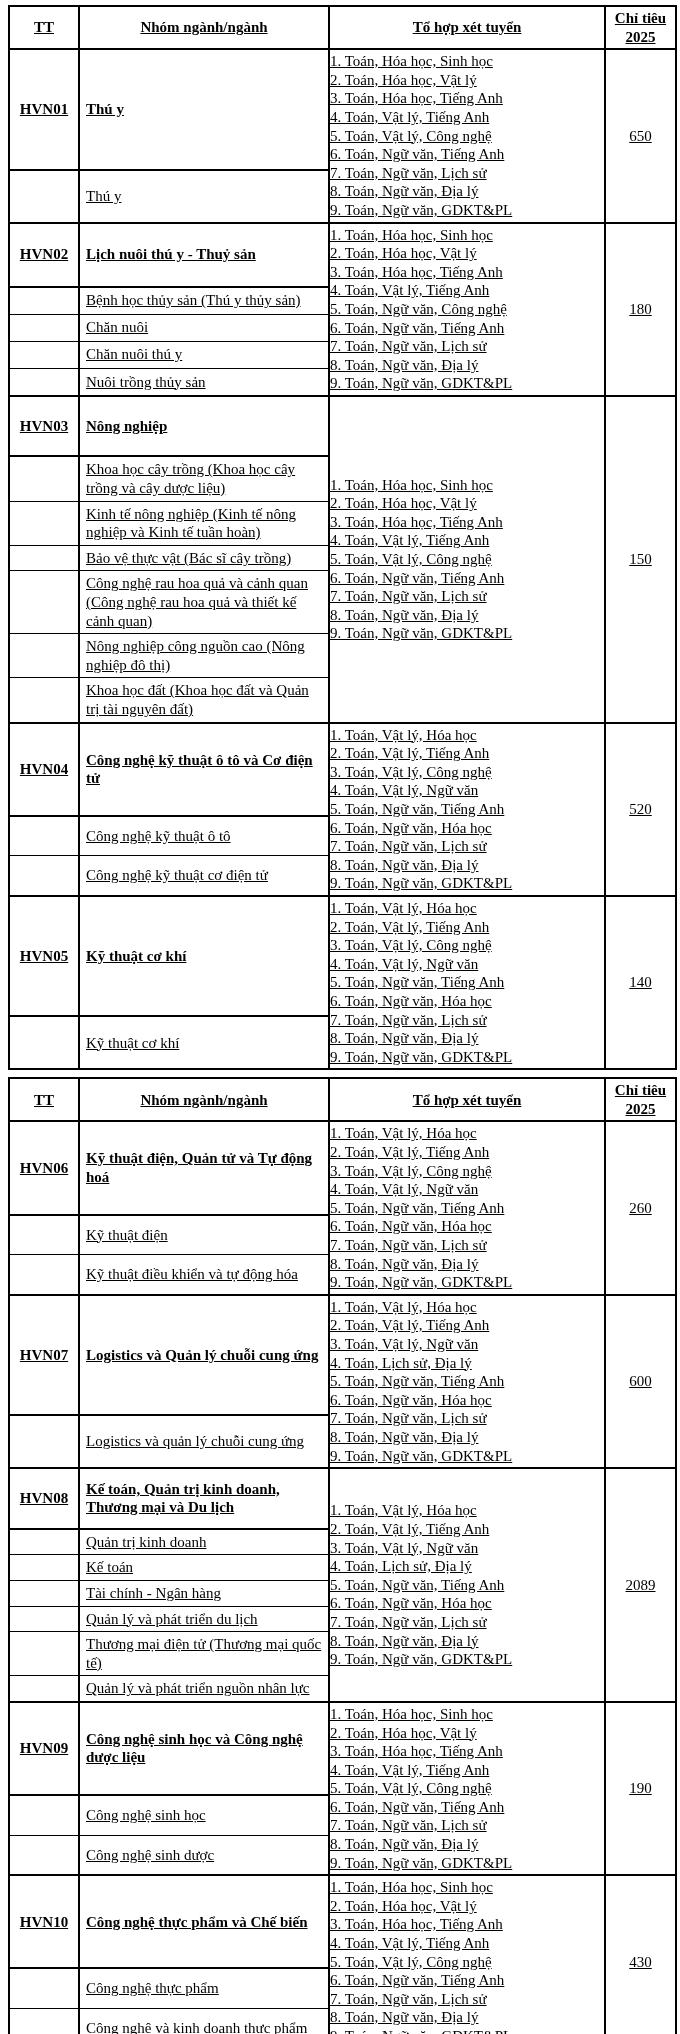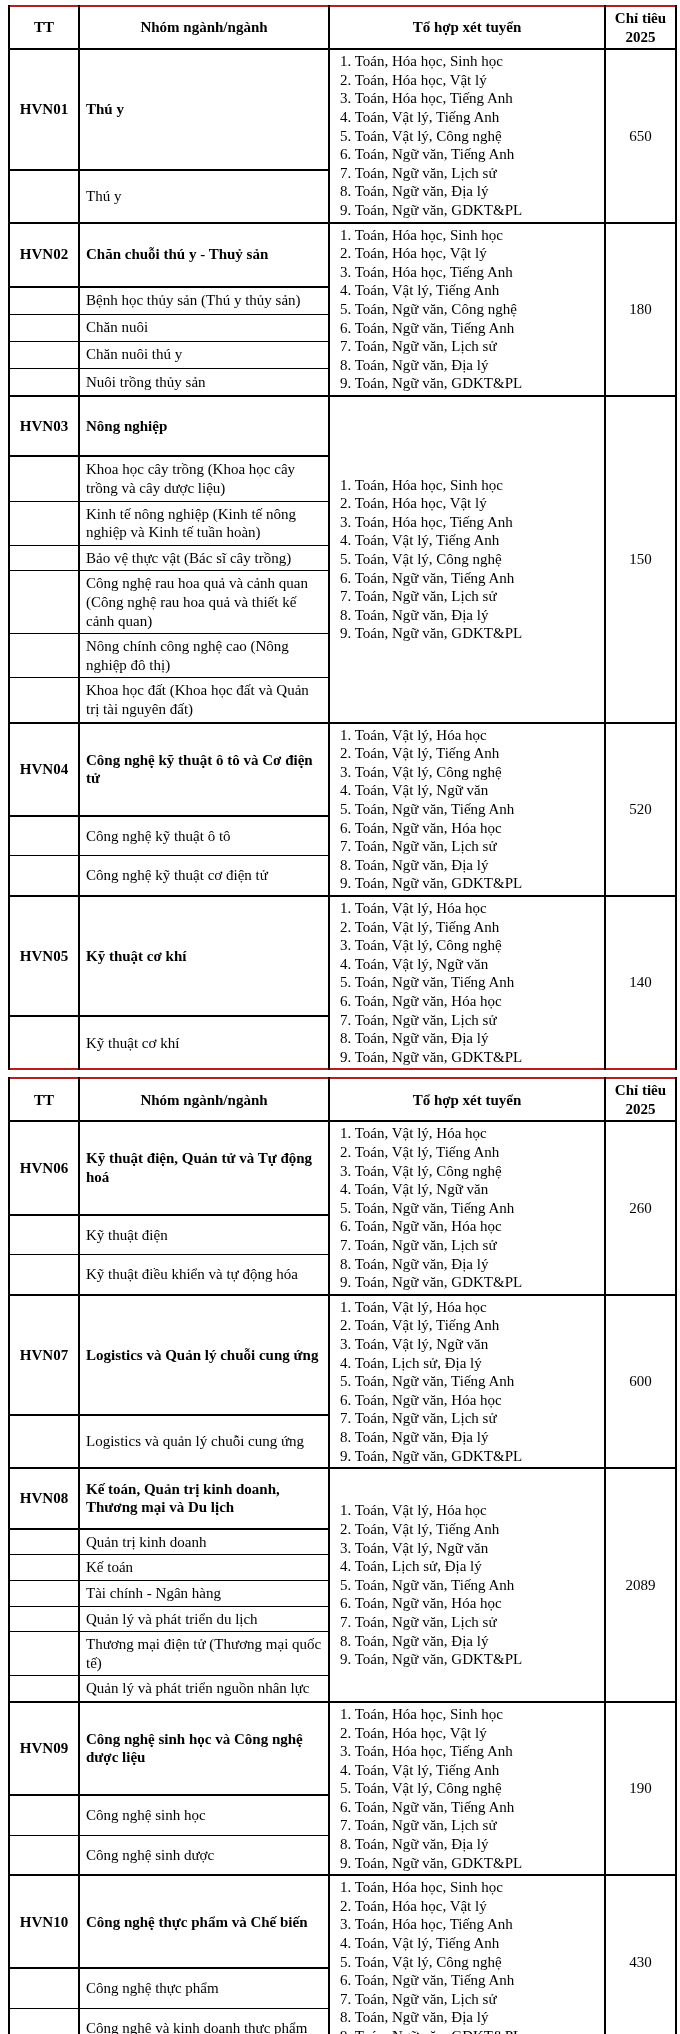--- a/index.html
+++ b/index.html
@@ -8,21 +8,22 @@
     width: 680px;
     color: #000000;
     font-family: "Liberation Serif", "DejaVu Serif", serif;
   }
   .page { padding: 5px 5px 8px 8px; }
 
   table.adm {
     border-collapse: collapse;
     table-layout: fixed;
     width: 667px;
-    border: 2px solid #b91c1c;
+    border: 2px solid #000000;
+    text-decoration: underline;
   }
   table.adm + table.adm { margin-top: 7px; }
 
   th, td {
     border: 1px solid #000000;
     border-left-width: 2px;
     border-right-width: 2px;
     font-size: 15px;
     line-height: 18.6px;
     vertical-align: middle;
@@ -39,21 +40,21 @@
 
   td.tt-cell {
     text-align: center;
     font-weight: bold;
     padding: 20px 2px;
   }
   td.tt-spacer { padding: 2px 2px; }
   td.group-cell { font-weight: bold; }
   td.gbot { border-bottom-width: 2px; }
   td.major-cell { padding: 3px 6px; font-weight: normal; }
-  td.combos-cell { padding: 2px 10px; }
+  td.combos-cell { padding: 2px 0; }
   td.quota-cell { text-align: center; }
   .combo-line { white-space: nowrap; }
 </style>
 </head>
 <body>
 
 <div class="page">
 
   <table class="adm" id="adm-table-0">
     <colgroup>
@@ -86,21 +87,21 @@
             <div class="combo-line">9. Toán, Ngữ văn, GDKT&amp;PL</div>
           </td>
           <td class="quota-cell" rowspan="2">650</td>
         </tr>
         <tr>
           <td class="tt-spacer"></td>
           <td class="major-cell">Thú y</td>
         </tr>
         <tr class="sec-top">
           <td class="tt-cell gbot">HVN02</td>
-          <td class="group-cell gbot">Chăn chuỗi thú y - Thuỷ sản</td>
+          <td class="group-cell gbot">Lịch nuôi thú y - Thuỷ sản</td>
           <td class="combos-cell" rowspan="5">
             <div class="combo-line">1. Toán, Hóa học, Sinh học</div>
             <div class="combo-line">2. Toán, Hóa học, Vật lý</div>
             <div class="combo-line">3. Toán, Hóa học, Tiếng Anh</div>
             <div class="combo-line">4. Toán, Vật lý, Tiếng Anh</div>
             <div class="combo-line">5. Toán, Ngữ văn, Công nghệ</div>
             <div class="combo-line">6. Toán, Ngữ văn, Tiếng Anh</div>
             <div class="combo-line">7. Toán, Ngữ văn, Lịch sử</div>
             <div class="combo-line">8. Toán, Ngữ văn, Địa lý</div>
             <div class="combo-line">9. Toán, Ngữ văn, GDKT&amp;PL</div>
@@ -150,21 +151,21 @@
         <tr>
           <td class="tt-spacer"></td>
           <td class="major-cell">Bảo vệ thực vật (Bác sĩ cây trồng)</td>
         </tr>
         <tr>
           <td class="tt-spacer"></td>
           <td class="major-cell">Công nghệ rau hoa quả và cảnh quan (Công nghệ rau hoa quả và thiết kế cảnh quan)</td>
         </tr>
         <tr>
           <td class="tt-spacer"></td>
-          <td class="major-cell">Nông chính công nghệ cao (Nông nghiệp đô thị)</td>
+          <td class="major-cell">Nông nghiệp công nguồn cao (Nông nghiệp đô thị)</td>
         </tr>
         <tr>
           <td class="tt-spacer"></td>
           <td class="major-cell">Khoa học đất (Khoa học đất và Quản trị tài nguyên đất)</td>
         </tr>
         <tr class="sec-top">
           <td class="tt-cell gbot">HVN04</td>
           <td class="group-cell gbot">Công nghệ kỹ thuật ô tô và Cơ điện tử</td>
           <td class="combos-cell" rowspan="3">
             <div class="combo-line">1. Toán, Vật lý, Hóa học</div>

